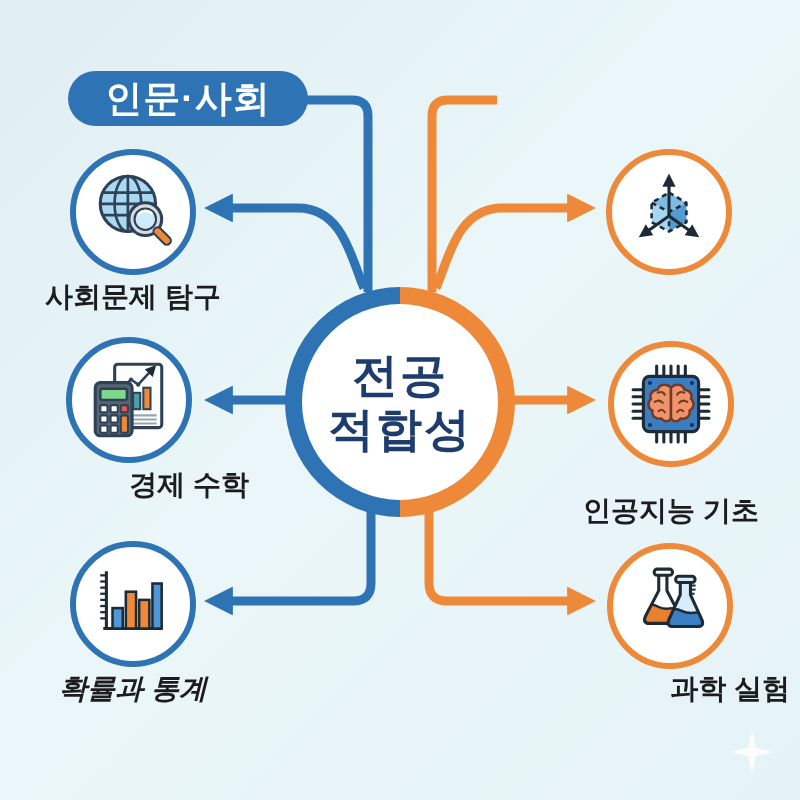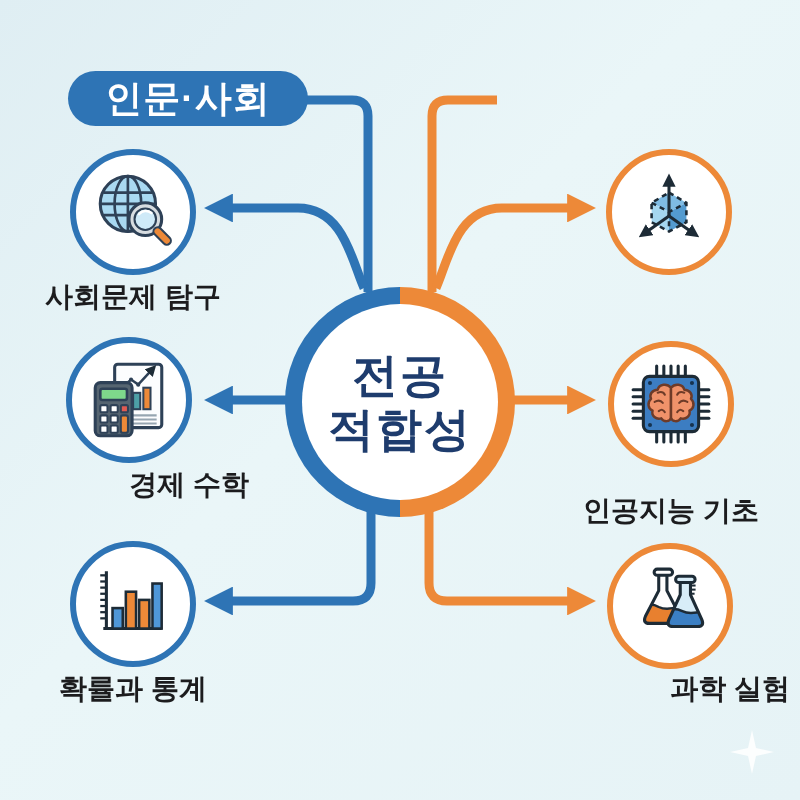--- a/index.html
+++ b/index.html
@@ -223,21 +223,21 @@
       <g stroke="#1d2b36" stroke-width="2">
           <line x1="62" y1="22" x2="67" y2="22"></line>
           <line x1="62" y1="26" x2="67" y2="26"></line>
           <line x1="62" y1="30" x2="66" y2="30"></line>
         </g>
     </svg>
   </div>
 
   <div class="nlabel" style="left:13px;top:282px;">사회문제 탐구</div>
   <div class="nlabel" style="left:9px;top:470px;text-align:right;">경제 수학</div>
-  <div class="nlabel" style="left:13px;top:674px;">확률과 통계</div>
+  <div class="nlabel" style="left:13px;top:674px;font-style:italic;">확률과 통계</div>
   <div class="nlabel" style="left:551px;top:496px;">인공지능 기초</div>
   <div class="nlabel" style="left:550px;top:674px;text-align:right;">과학 실험</div>
 
   <svg class="sparkle" width="56" height="56" viewBox="0 0 56 56">
     <polygon points="28,6 32,24 50,28 32,32 28,50 24,32 6,28 24,24" fill="rgba(255,255,255,0.85)"></polygon>
   </svg>
 
 </div>
 
 </body></html>

